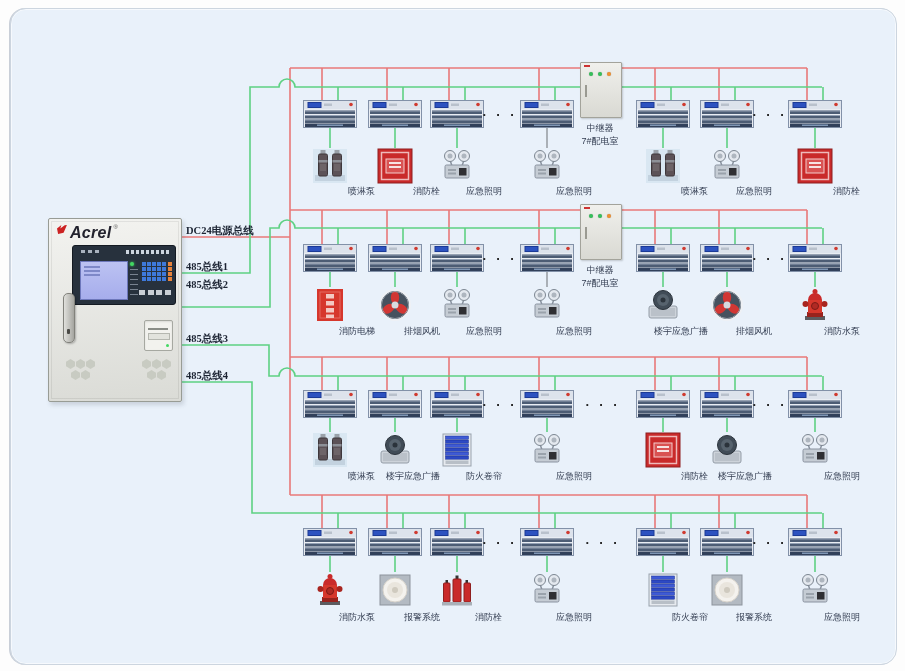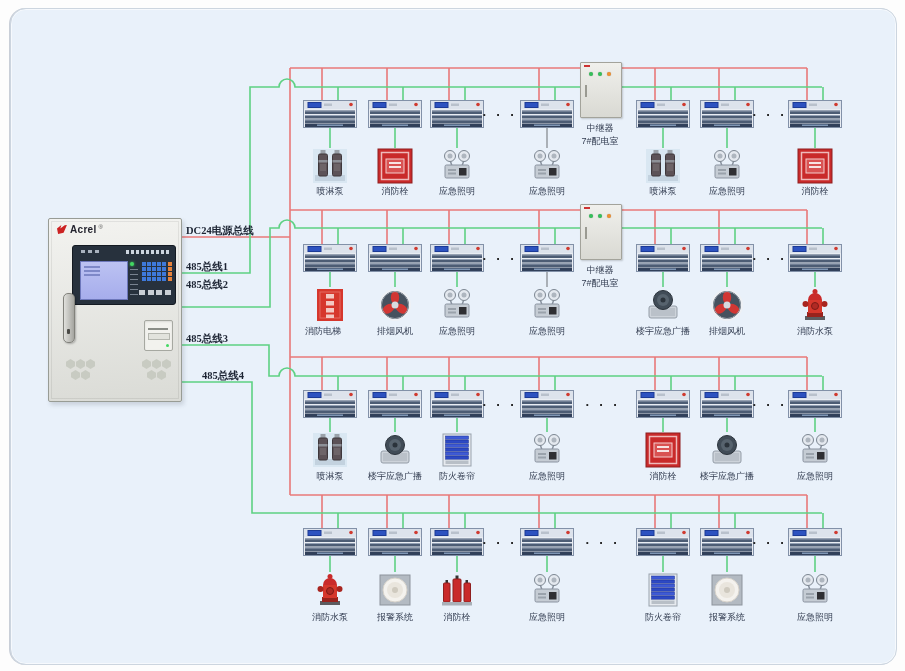--- a/index.html
+++ b/index.html
@@ -3,37 +3,37 @@
 <meta charset="utf-8">
 <style>
   html,body{margin:0;padding:0;background:#fff;font-family:"Liberation Sans","DejaVu Sans",sans-serif;}
   #canvas{position:relative;width:905px;height:671px;background:#fdfdfd;overflow:hidden;}
   .card{position:absolute;left:10px;top:8px;width:885px;height:655px;background:#e9f1fa;
         border:1px solid #ccd5df;border-radius:16px;box-shadow:inset 0 0 0 1px rgba(255,255,255,.6),-1px 0 0 #c9cfd8;}
   #wires{position:absolute;left:0;top:0;}
   #diagram{position:absolute;left:0;top:0;width:905px;height:671px;}
   .buslbl{position:absolute;font-family:"Liberation Serif","DejaVu Serif",serif;font-size:10.5px;
           font-weight:700;color:#1c2433;white-space:nowrap;}
-  .devlbl{position:absolute;width:90px;font-size:9px;color:#333d51;text-align:center;white-space:nowrap;}
+  .devlbl{position:absolute;width:90px;font-size:9px;color:#333d51;text-align:right;white-space:nowrap;}
   .replbl{position:absolute;width:80px;font-size:9px;color:#333d51;text-align:center;white-space:nowrap;}
   .dots{position:absolute;width:36px;text-align:center;font-size:13px;font-weight:700;color:#222;letter-spacing:3px;}
   .module{position:absolute;width:54px;height:28px;}
   .icon{position:absolute;width:36px;height:36px;}
   .repeater{position:absolute;width:40px;height:54px;background:linear-gradient(180deg,#f0f0ec,#d9d9d3);
             border:1px solid #a3a39b;border-radius:1px;box-shadow:1px 1px 2px rgba(0,0,0,.18);}
   .rep-led{position:absolute;top:9px;width:4px;height:4px;border-radius:50%;box-shadow:0 0 1px rgba(0,0,0,.4);}
   .rep-mark{position:absolute;left:3px;top:2px;width:6px;height:2px;background:#c33;}
   .rep-handle{position:absolute;left:4px;top:22px;width:2px;height:12px;background:#9a9a92;}
   
   #panel{position:absolute;left:48px;top:218px;width:132px;height:182px;border-radius:2px;
          background:linear-gradient(175deg,#f3f3f0,#dadbd6);border:1px solid #989c95;
          box-shadow:2px 3px 4px rgba(60,70,90,.18);}
   #panel::after{content:"";position:absolute;inset:2px;border:1px solid rgba(0,0,0,.07);pointer-events:none;}
   .logo{position:absolute;left:8px;top:5px;display:flex;align-items:flex-start;gap:2px;}
-  .brand{font-weight:700;font-size:10px;color:#23232e;letter-spacing:.3px;}
+  .brand{font-style:italic;font-weight:700;font-size:16px;color:#23232e;letter-spacing:.3px;}
   .reg{font-size:6px;color:#555;}
   .cpanel{position:absolute;left:23px;top:26px;width:102px;height:58px;background:#27313d;
           border-radius:3px;border:1px solid #141a22;}
   .cp-marks{position:absolute;left:8px;top:4px;width:18px;height:3px;
             background:repeating-linear-gradient(90deg,#aab3bf 0 4px,transparent 4px 7px);}
   .cp-title{position:absolute;right:5px;top:4px;width:44px;height:4px;
             background:repeating-linear-gradient(90deg,#cdd5df 0 3px,transparent 3px 5px);}
   .lcd{position:absolute;left:7px;top:15px;width:46px;height:37px;border:1px solid #6d77bb;
        background:linear-gradient(#bcc2f2,#a6adec);}
   .lcd i{position:absolute;left:3px;top:4px;width:16px;height:10px;display:block;
@@ -202,21 +202,21 @@
     <div class="vent" style="left:92px">
       <div><span class="hex"></span><span class="hex"></span><span class="hex"></span></div>
       <div style="margin-left:5px"><span class="hex"></span><span class="hex"></span></div>
     </div>
   </div>
 
   <span class="buslbl" style="left:186px;top:224px">DC24电源总线</span>
   <span class="buslbl" style="left:186px;top:260px">485总线1</span>
   <span class="buslbl" style="left:186px;top:278px">485总线2</span>
   <span class="buslbl" style="left:186px;top:332px">485总线3</span>
-  <span class="buslbl" style="left:202px;top:369px">485总线4</span>
+  <span class="buslbl" style="left:186px;top:369px">485总线4</span>
 
   <div id="diagram">
       <div class="module" style="left:303px;top:100px"><svg width="54" height="28" viewBox="0 0 54 28">
   <rect x="0.5" y="0.5" width="53" height="27" fill="#e9edf3" stroke="#8291a8"></rect>
   <rect x="1" y="1" width="52" height="8" fill="#dde3ec"></rect>
   <rect x="5" y="2.5" width="13" height="5" fill="#2d52c0" stroke="#1c3a96"></rect>
   <rect x="21" y="3.5" width="8" height="2.5" fill="#b9c1cc"></rect>
   <circle cx="48" cy="4.5" r="1.8" fill="#d03a30"></circle>
   <rect x="2" y="10.5" width="50" height="3.5" fill="#4c5c74"></rect>
     <rect x="2" y="10.5" width="50" height="1" fill="#93a0b4"></rect>
@@ -425,21 +425,21 @@
   <rect x="14" y="24.5" width="26" height="1.5" fill="#7f96b5"></rect>
 </svg></div>
       <div class="icon" style="left:312px;top:287px"><svg width="36" height="36" viewBox="0 0 36 36">
           <rect x="5" y="2" width="26" height="32" fill="#d6372c"></rect>
       <rect x="8" y="5" width="20" height="26" fill="none" stroke="#e46a60"></rect>
       <rect x="14" y="7" width="8" height="4.5" fill="#f3c9c3"></rect>
       <rect x="14" y="14" width="8" height="4.5" fill="#f3c9c3"></rect>
       <rect x="14" y="21" width="8" height="4.5" fill="#f3c9c3"></rect>
       <rect x="14" y="27.5" width="8" height="3.5" fill="#f3c9c3"></rect>
         </svg></div>
-      <span class="devlbl" style="left:278px;top:325px">消防电梯</span>
+      <span class="devlbl" style="left:285px;top:325px">消防电梯</span>
       <div class="module" style="left:368px;top:244px"><svg width="54" height="28" viewBox="0 0 54 28">
   <rect x="0.5" y="0.5" width="53" height="27" fill="#e9edf3" stroke="#8291a8"></rect>
   <rect x="1" y="1" width="52" height="8" fill="#dde3ec"></rect>
   <rect x="5" y="2.5" width="13" height="5" fill="#2d52c0" stroke="#1c3a96"></rect>
   <rect x="21" y="3.5" width="8" height="2.5" fill="#b9c1cc"></rect>
   <circle cx="48" cy="4.5" r="1.8" fill="#d03a30"></circle>
   <rect x="2" y="10.5" width="50" height="3.5" fill="#4c5c74"></rect>
     <rect x="2" y="10.5" width="50" height="1" fill="#93a0b4"></rect>
           <rect x="2" y="15" width="50" height="3.5" fill="#4c5c74"></rect>
     <rect x="2" y="15" width="50" height="1" fill="#93a0b4"></rect>

